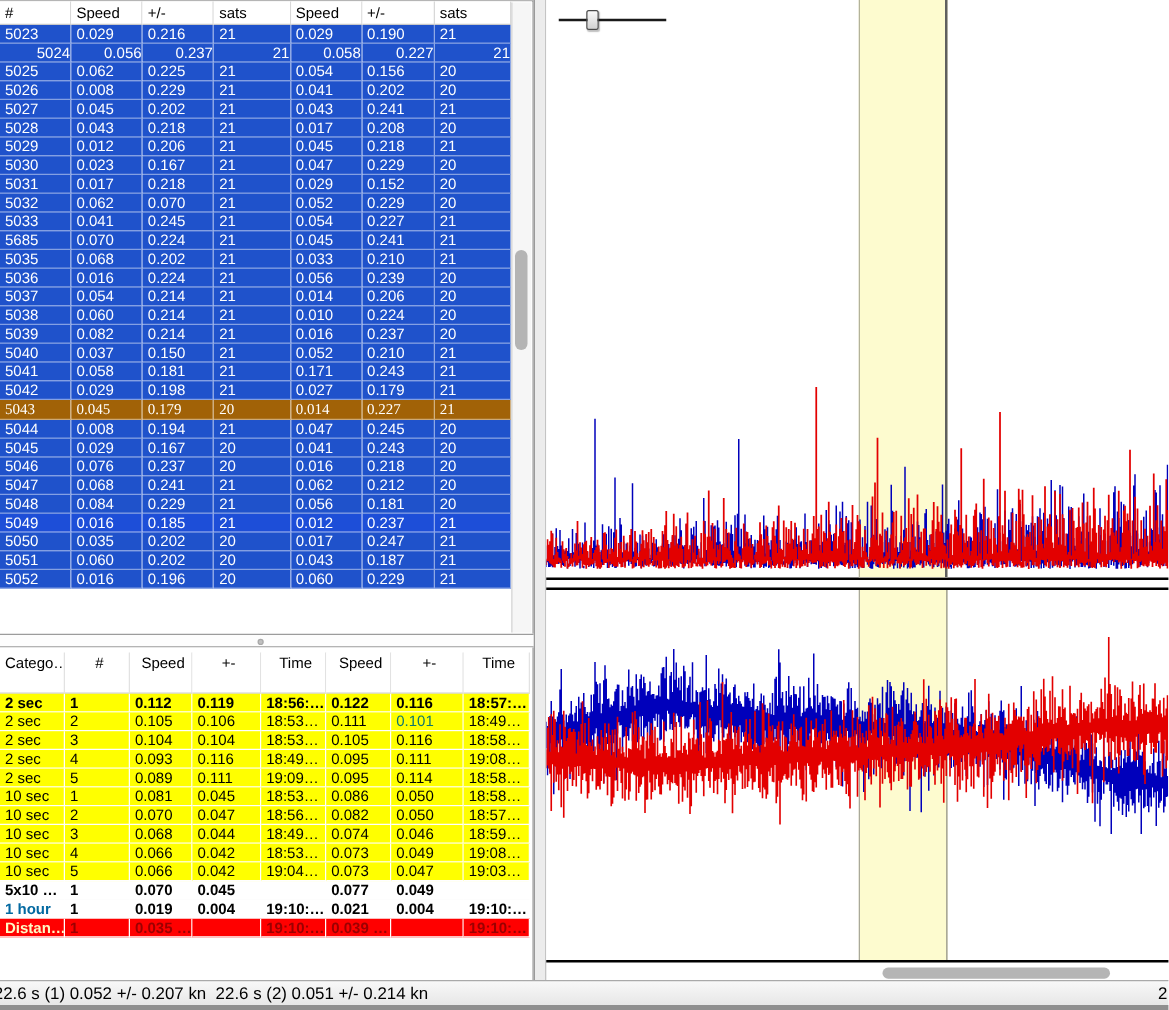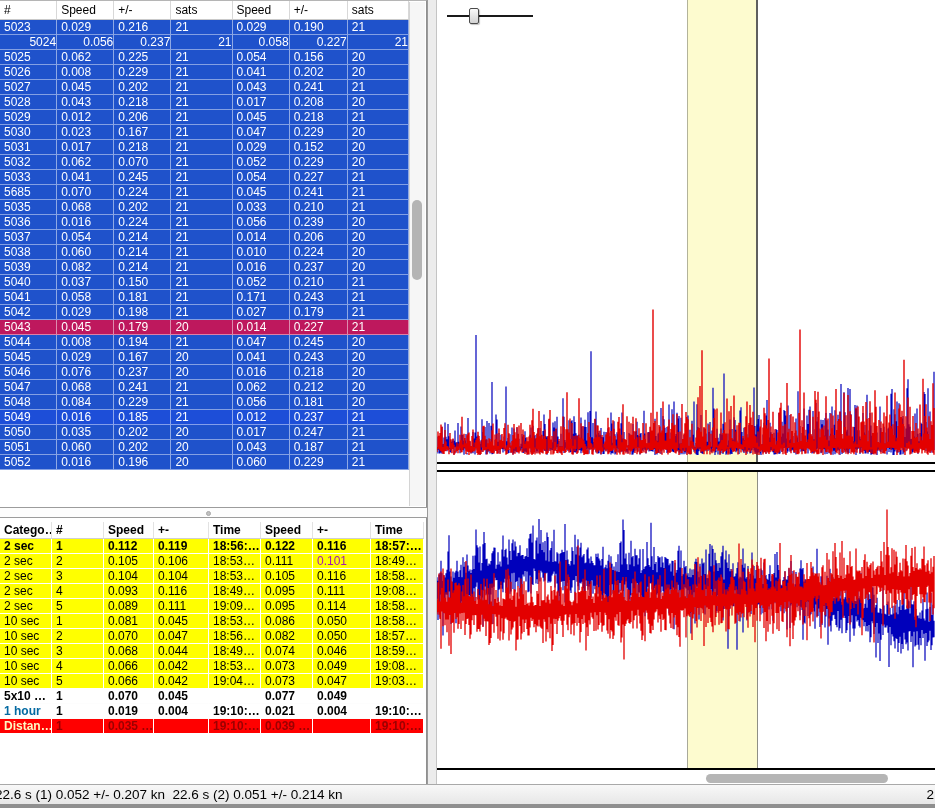--- a/index.html
+++ b/index.html
@@ -45,21 +45,21 @@
     position:absolute; left:206px; top:3px; width:5px; height:5px;
     background:#c0c0c0; border-radius:50%; border:1px solid #a8a8a8;
   }
   
   .bottom-panel {
     position:absolute; left:0; top:518px; width:427px; height:266px;
     background:#fff; border-right:1px solid #8f8f8f; overflow:hidden;
   }
   .rs-table { width:424px; margin-top:4px; }
   .rs-table th {
-    font-weight:bold; text-align:left; padding:1px 0 1px 4px; height:16px;
+    font-weight:normal; text-align:center; padding:1px 0 17px 4px; height:16px;
     background:#fff; border-right:1px solid #e2e2e2; border-bottom:1px solid #cfcfcf;
     overflow:hidden; white-space:nowrap;
   }
   .rs-table td {
     height:15px; padding:0 0 0 4px; overflow:hidden; white-space:nowrap;
     border-right:1px solid #fff; border-bottom:1px solid #fff;
   }
   .rs-table tr.hl-white td { border-right:1px solid #fff; border-bottom:1px solid #fdfdfd; }
   .rs-table tr.bold td { font-weight:bold; }
   
@@ -304,21 +304,21 @@
           </tr>
           <tr style="background: rgb(31, 82, 203);">
             <td>5042</td>
             <td>0.029</td>
             <td>0.198</td>
             <td>21</td>
             <td>0.027</td>
             <td>0.179</td>
             <td>21</td>
           </tr>
-          <tr style="background: #be185d;">
+          <tr style="background: #a16207; font-family: Liberation Serif, serif;">
             <td>5043</td>
             <td>0.045</td>
             <td>0.179</td>
             <td>20</td>
             <td>0.014</td>
             <td>0.227</td>
             <td>21</td>
           </tr>
           <tr style="background: rgb(31, 82, 203);">
             <td>5044</td>
@@ -447,21 +447,21 @@
             <td style="background: rgb(255, 255, 0); color: rgb(0, 0, 0);">0.116</td>
             <td style="background: rgb(255, 255, 0); color: rgb(0, 0, 0);">18:57:…</td>
           </tr>
           <tr>
             <td style="background: rgb(255, 255, 0); color: rgb(0, 0, 0);">2 sec</td>
             <td style="background: rgb(255, 255, 0); color: rgb(0, 0, 0);">2</td>
             <td style="background: rgb(255, 255, 0); color: rgb(0, 0, 0);">0.105</td>
             <td style="background: rgb(255, 255, 0); color: rgb(0, 0, 0);">0.106</td>
             <td style="background: rgb(255, 255, 0); color: rgb(0, 0, 0);">18:53…</td>
             <td style="background: rgb(255, 255, 0); color: rgb(0, 0, 0);">0.111</td>
-            <td style="background: rgb(255, 255, 0); color: #a21caf;">0.101</td>
+            <td style="background: rgb(255, 255, 0); color: #0f766e;">0.101</td>
             <td style="background: rgb(255, 255, 0); color: rgb(0, 0, 0);">18:49…</td>
           </tr>
           <tr>
             <td style="background: rgb(255, 255, 0); color: rgb(0, 0, 0);">2 sec</td>
             <td style="background: rgb(255, 255, 0); color: rgb(0, 0, 0);">3</td>
             <td style="background: rgb(255, 255, 0); color: rgb(0, 0, 0);">0.104</td>
             <td style="background: rgb(255, 255, 0); color: rgb(0, 0, 0);">0.104</td>
             <td style="background: rgb(255, 255, 0); color: rgb(0, 0, 0);">18:53…</td>
             <td style="background: rgb(255, 255, 0); color: rgb(0, 0, 0);">0.105</td>
             <td style="background: rgb(255, 255, 0); color: rgb(0, 0, 0);">0.116</td>

